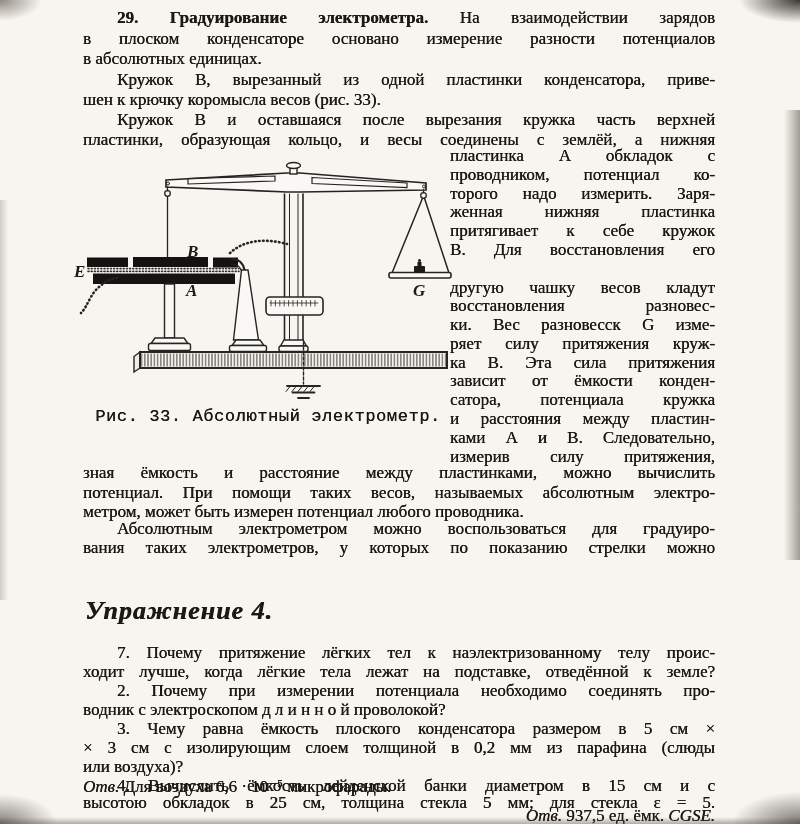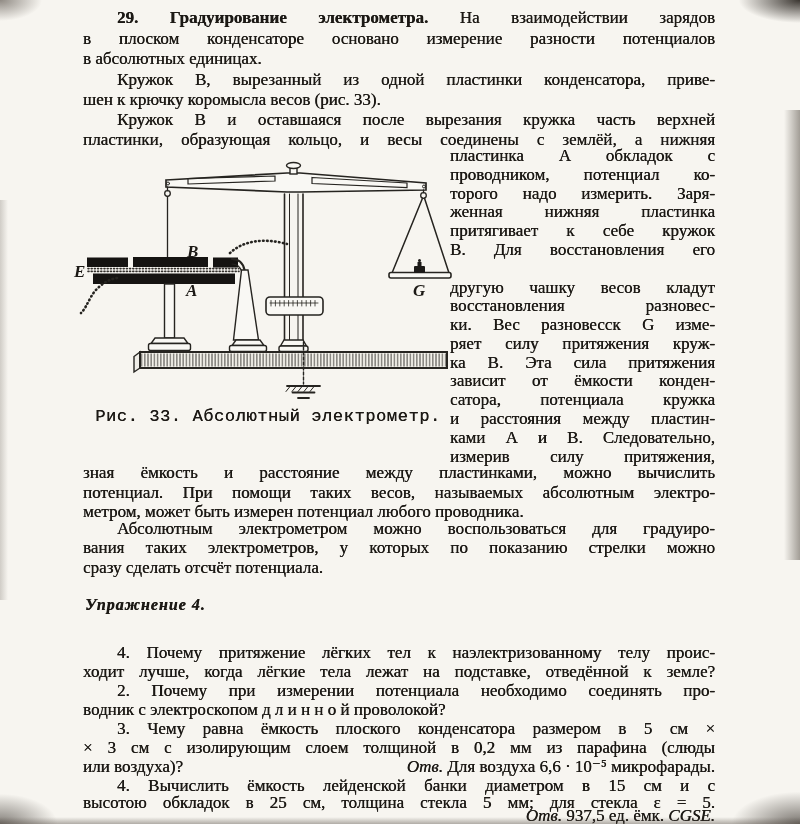--- a/index.html
+++ b/index.html
@@ -23,32 +23,32 @@
     text-align:justify;
     text-align-last:justify;
   }
   .col{left:450px;width:265px;}
   .full{left:83px;width:632px;}
   .ind{left:117px;width:598px;}
   .bold{font-weight:bold;}
   .ital{font-style:italic;}
   .h2{
     position:absolute;left:85px;top:596px;
-    font-size:16px;font-weight:bold;font-style:italic;
+    font-size:26px;font-weight:bold;font-style:italic;
     letter-spacing:1px;
     text-shadow:0.4px 0 0 currentColor;
   }
   .caption{
     position:absolute;left:88px;top:407px;width:360px;
     text-align:center;font-size:17px;letter-spacing:0.6px;
     text-shadow:0.3px 0 0 currentColor;
     font-family:Liberation Mono, monospace;
   }
   .fig{position:absolute;left:60px;top:150px;width:400px;height:258px;}
-  .ansline{display:flex;justify-content:space-between;}
+  .ansline{display:flex;justify-content:space-between;flex-direction:column;}
   .rt{text-align:right;text-align-last:right;}
   
   .sh{position:absolute;pointer-events:none;}
   .sh-tl{left:0;top:0;width:70px;height:40px;
     background:radial-gradient(ellipse 60px 30px at 0% 0%,rgba(58,50,42,.55),rgba(58,50,42,0) 70%);}
   .sh-tr{right:0;top:0;width:110px;height:50px;
     background:radial-gradient(ellipse 85px 32px at 100% 0%,rgba(32,27,22,.88),rgba(32,27,22,0) 72%);}
   .sh-right{right:0;top:110px;width:16px;height:450px;
     background:linear-gradient(to left,rgba(92,85,76,.55),rgba(92,85,76,0));}
   .sh-bl{left:0;bottom:0;width:95px;height:55px;
@@ -216,25 +216,24 @@
     </defs>
   </svg>
 
   <div class="caption">Рис. 33. Абсолютный электрометр.</div>
 
   <div class="line full jl" style="top:463px">зная ёмкость и расстояние между пластинками, можно вычислить</div>
   <div class="line full jl" style="top:483px">потенциал. При помощи таких весов, называемых абсолютным электро-</div>
   <div class="line full" style="top:502px">метром, может быть измерен потенциал любого проводника.</div>
   <div class="line ind jl" style="top:519px">Абсолютным электрометром можно воспользоваться для градуиро-</div>
   <div class="line full jl" style="top:538px">вания таких электрометров, у которых по показанию стрелки можно</div>
-  <div class="line full" style="top:558px">сразу сделать отсчёт потенциала.</div>
 
   <div class="h2">Упражнение 4.</div>
 
-  <div class="line ind jl" style="top:643px">4. Почему притяжение лёгких тел к наэлектризованному телу проис-</div>
+  <div class="line ind jl" style="top:643px">7. Почему притяжение лёгких тел к наэлектризованному телу проис-</div>
   <div class="line full jl" style="top:662px">ходит лучше, когда лёгкие тела лежат на подставке, отведённой к земле?</div>
   <div class="line ind jl" style="top:681px">2. Почему при измерении потенциала необходимо соединять про-</div>
   <div class="line full" style="top:700px">водник с электроскопом д л и н н о й проволокой?</div>
   <div class="line ind jl" style="top:719px">3. Чему равна ёмкость плоского конденсатора размером в 5 см ×</div>
   <div class="line full jl" style="top:738px">× 3 см с изолирующим слоем толщиной в 0,2 мм из парафина (слюды</div>
   <div class="line full ansline" style="top:757px">
     <span>или воздуха)?</span>
     <span><span class="ital">Отв.</span> <span>Для воздуха 6,6 · 10⁻⁵ микрофарады.</span></span>
   </div>
   <div class="line ind jl" style="top:776px">4. Вычислить ёмкость лейденской банки диаметром в 15 см и с</div>

